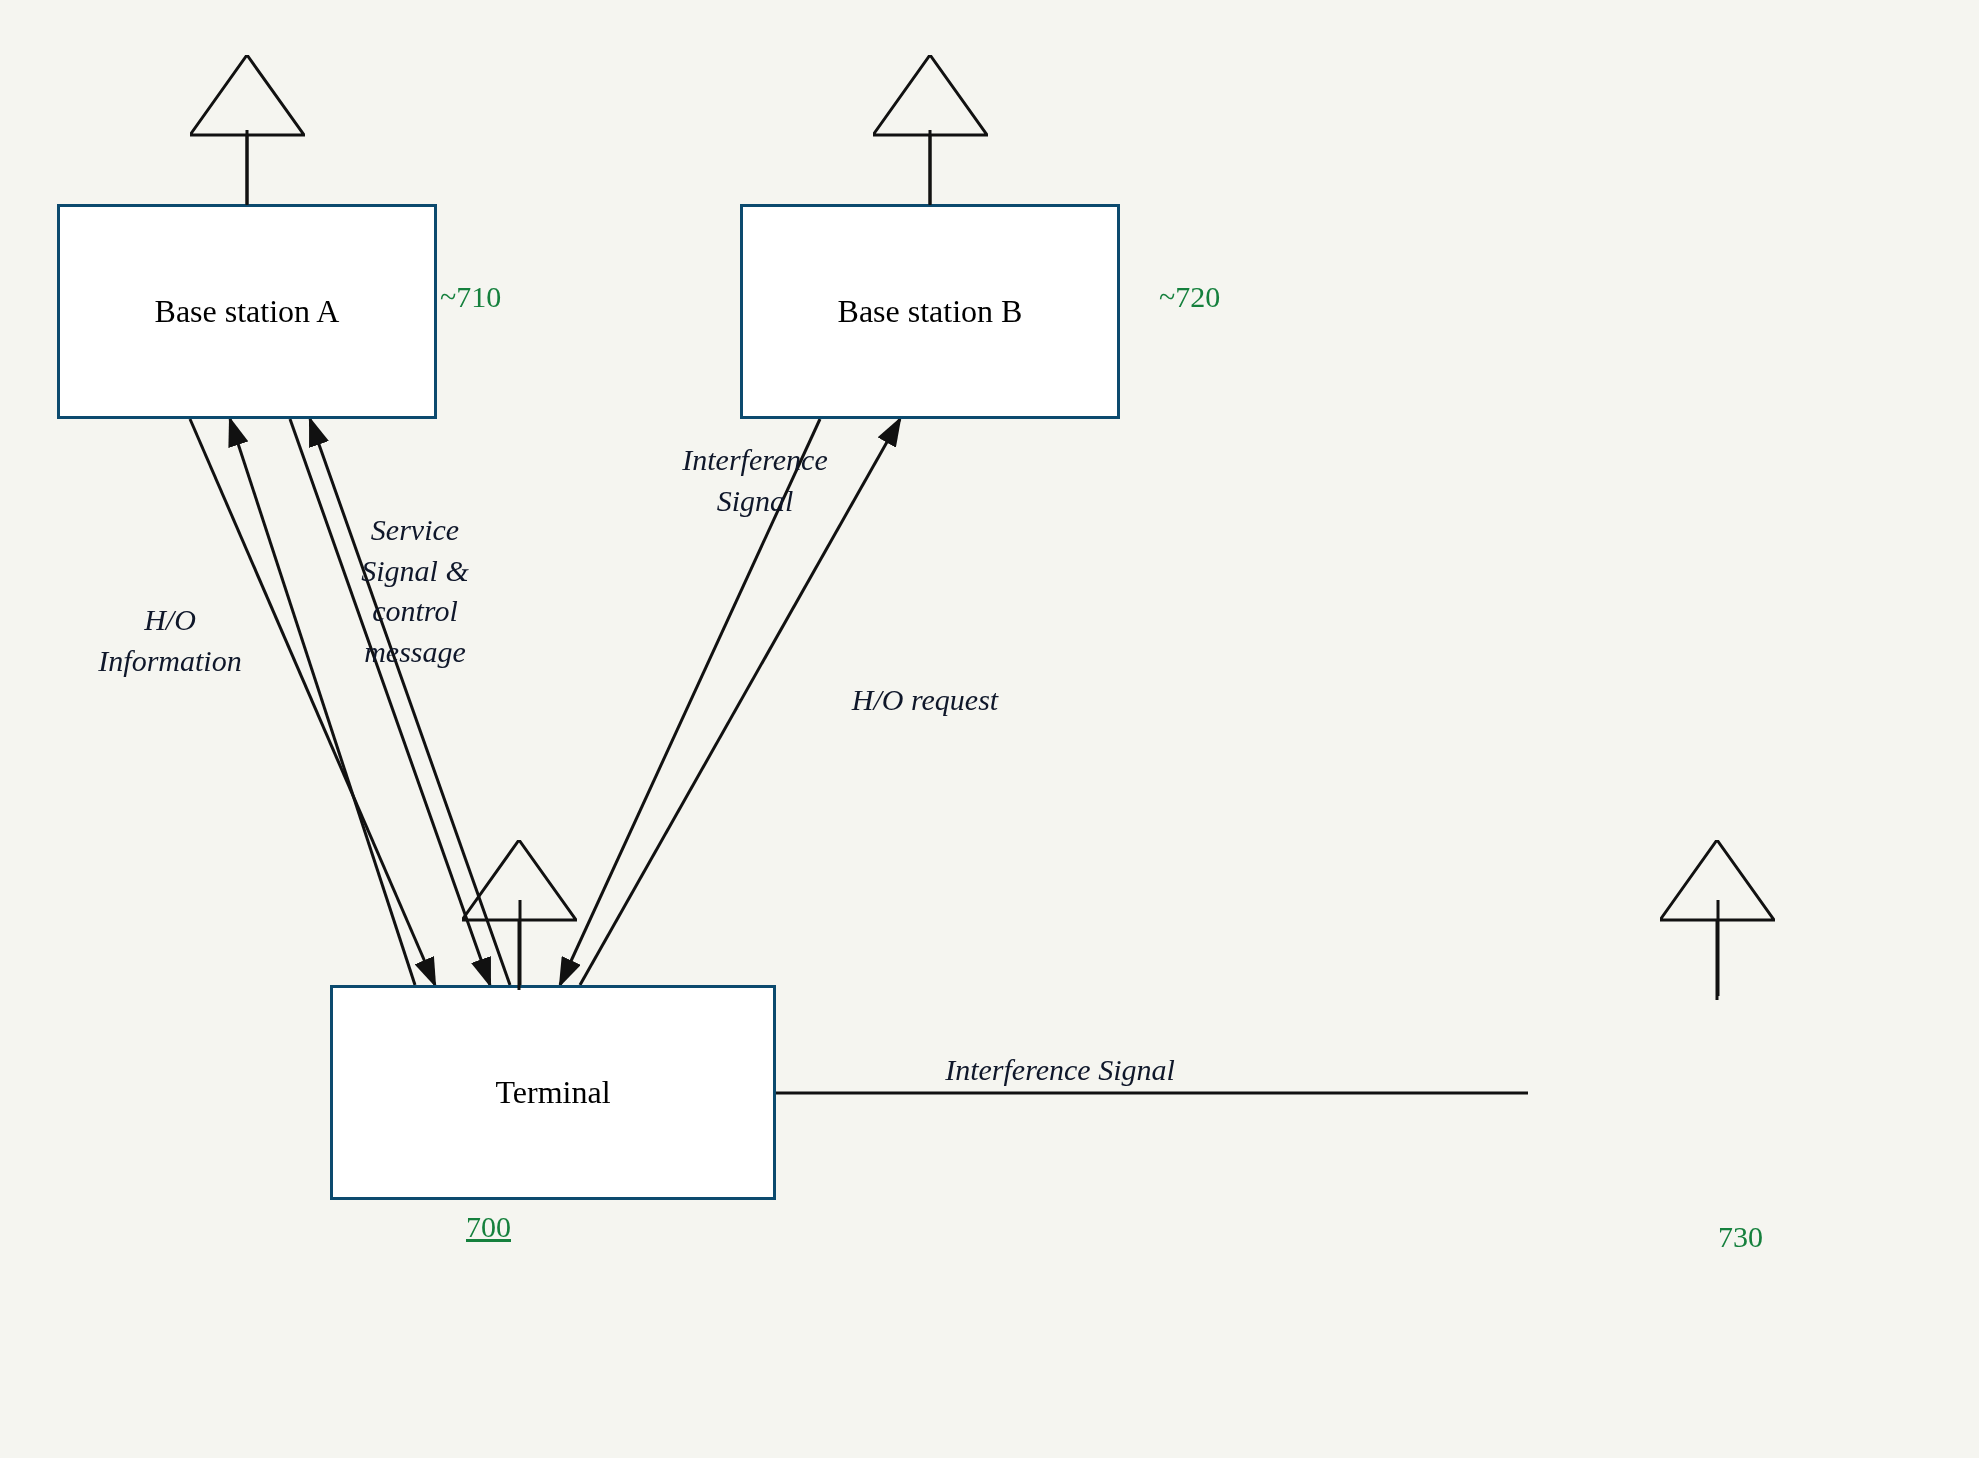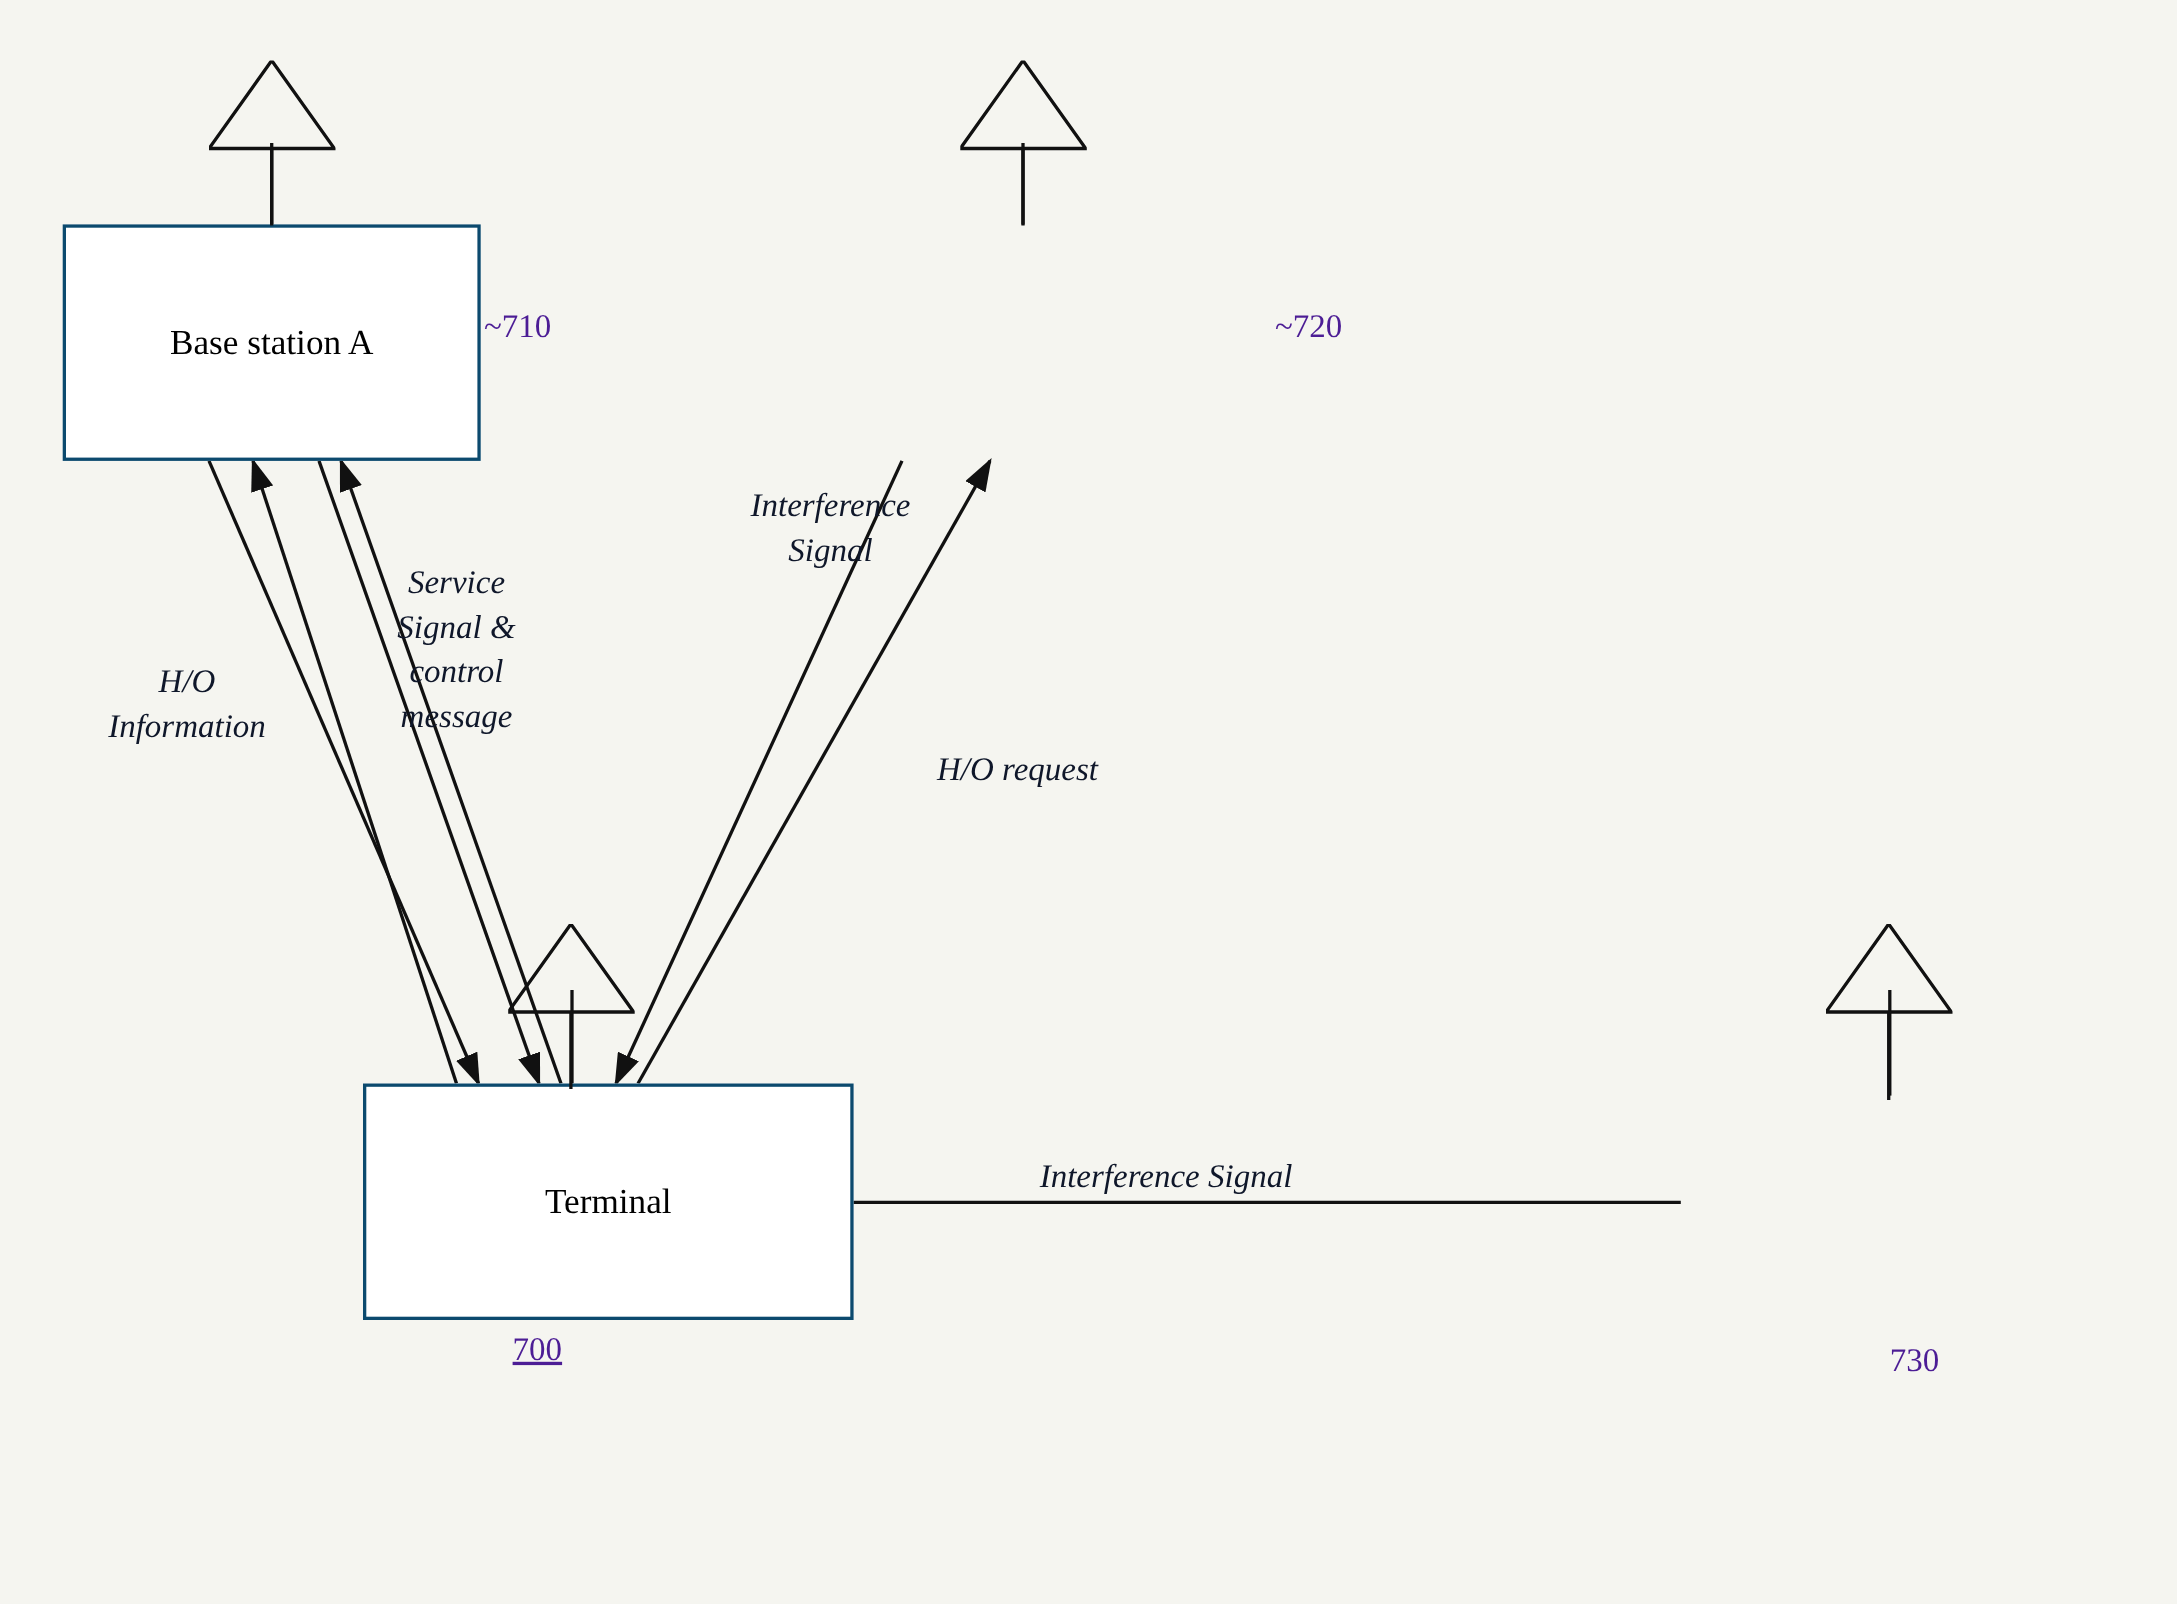--- a/index.html
+++ b/index.html
@@ -37,21 +37,21 @@
       font-size: 30px;
       font-style: italic;
       color: #0f172a;
       text-align: center;
       line-height: 1.35;
     }
 
     .ref-num {
       position: absolute;
       font-size: 30px;
-      color: #4c1d95;
+      color: #15803d;
       font-style: normal;
     }
 
     svg.arrows {
       position: absolute;
       top: 0; left: 0;
       width: 1979px;
       height: 1458px;
       pointer-events: none;
     }
@@ -98,20 +98,23 @@
   </div>
 
   <svg style="position:absolute; left:190px; top:55px; width:115px; height:155px;">
 
     <polygon points="57,0 114,80 0,80" fill="none" stroke="#111" stroke-width="3"></polygon>
     <line x1="57" y1="80" x2="57" y2="150" stroke="#111" stroke-width="3"></line>
   </svg>
 
   <div class="ref-num" style="left:440px; top:280px;">~710</div>
 
+  <div class="station-box" style="left:740px; top:204px; width:380px; height:215px;">
+    <span>Base station B</span>
+  </div>
 
   <svg style="position:absolute; left:873px; top:55px; width:115px; height:155px;">
     <polygon points="57,0 114,80 0,80" fill="none" stroke="#111" stroke-width="3"></polygon>
     <line x1="57" y1="80" x2="57" y2="150" stroke="#111" stroke-width="3"></line>
   </svg>
 
   <div class="ref-num" style="left:1125px; top:280px;margin-left:34px;">~720</div>
 
   <div class="station-box" style="left:330px; top:985px; width:446px; height:215px;">
     <span>Terminal</span>

